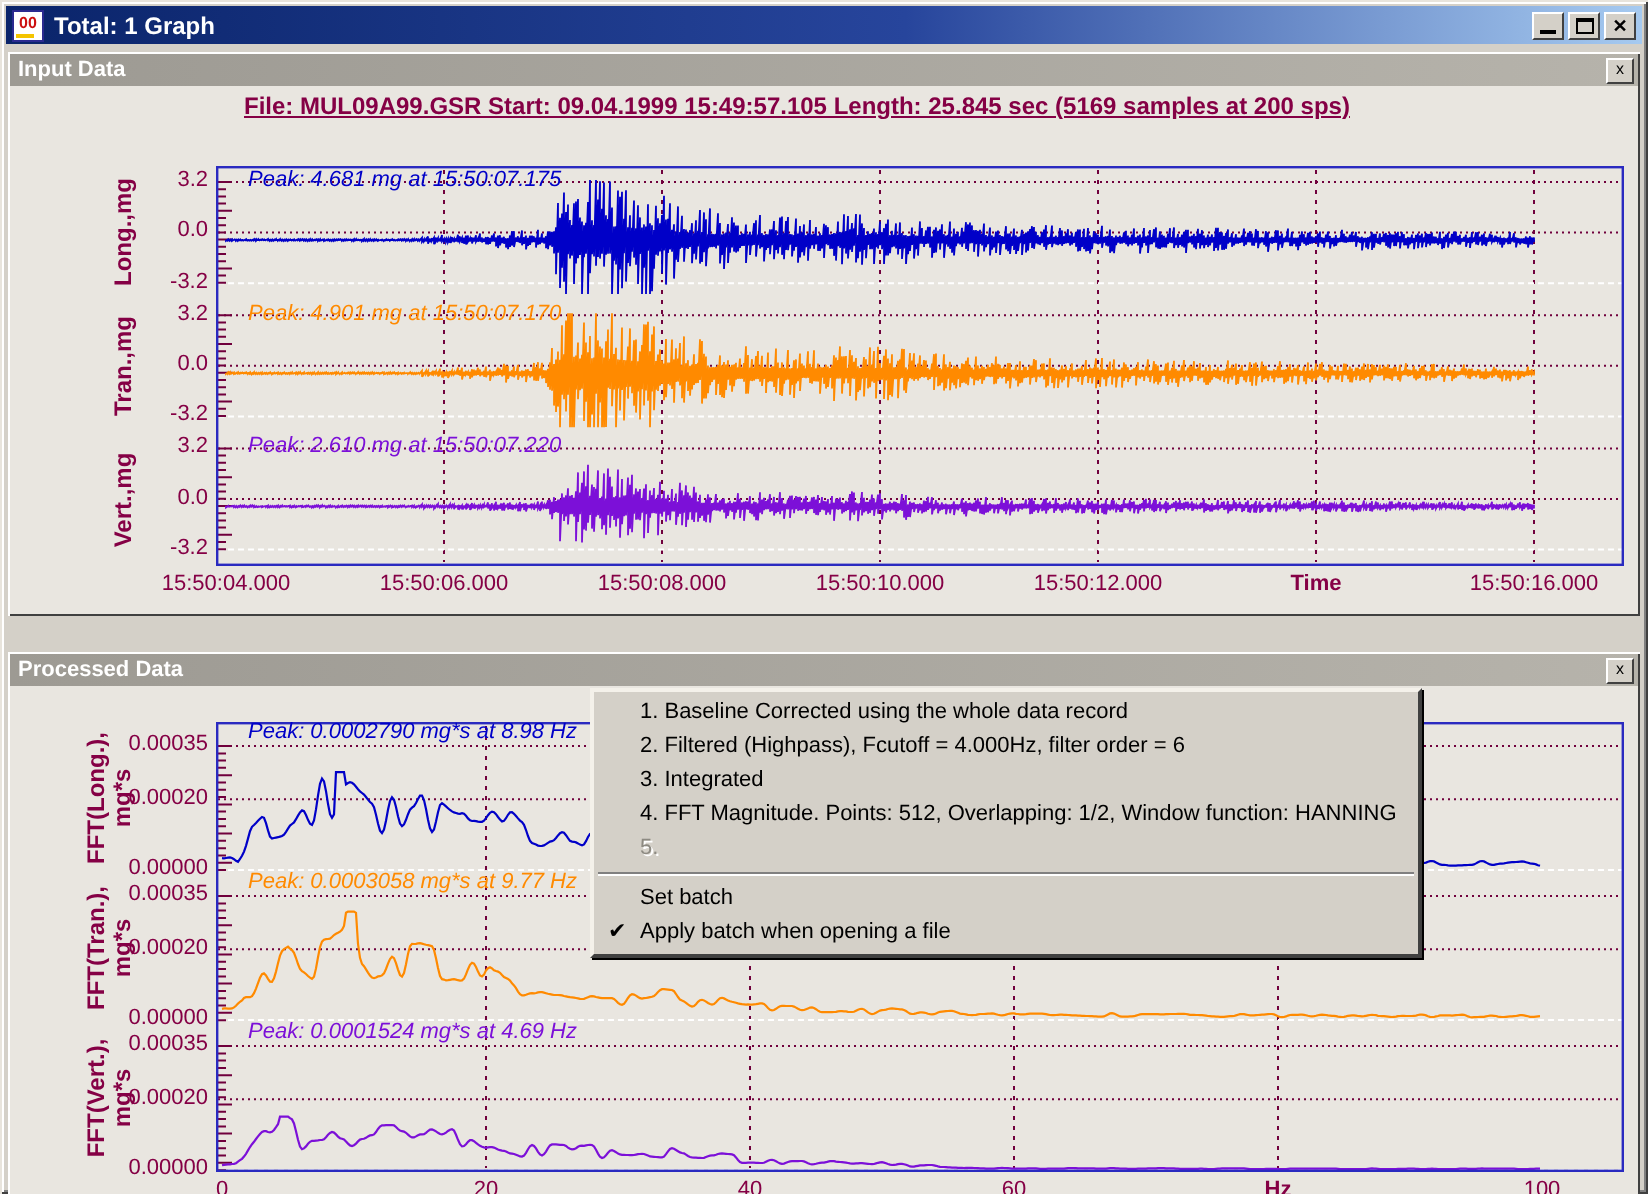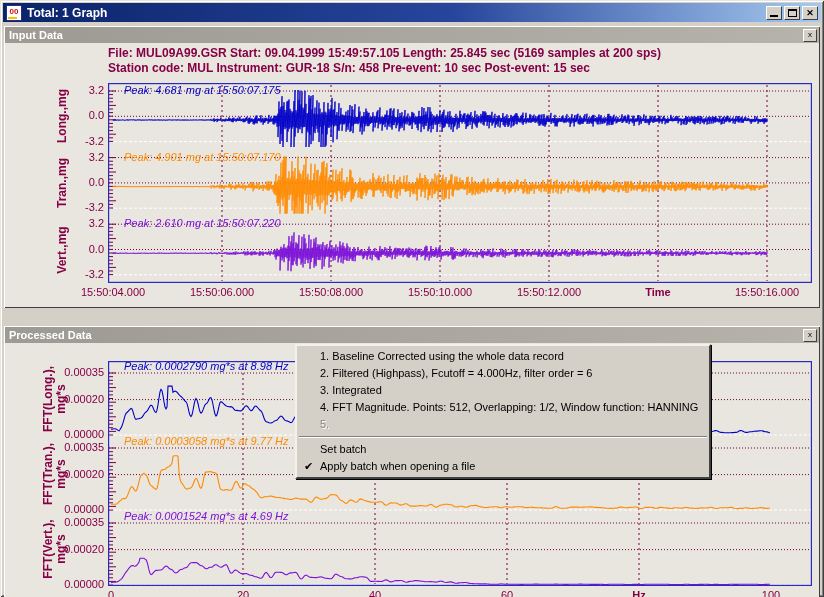--- a/index.html
+++ b/index.html
@@ -29,21 +29,21 @@
   #input-panel{top:26px;height:282px;}
   #processed-panel{top:310px;height:283px;margin-top:16px;}
   .panel-tb{position:absolute;left:1px;top:1px;right:1px;height:16px;
     background:linear-gradient(90deg,#9d9a93,#b6b3ab);display:flex;align-items:center;
     padding:0 2px 0 4px;box-sizing:border-box;}
   .panel-tb .pt{color:#fff;font-weight:bold;font-size:11px;flex:1;white-space:nowrap;}
   .panel-close{width:14px;height:13px;background:#D4D0C8;border:1px solid;border-color:#fff #404040 #404040 #fff;
     font-size:8px;line-height:10px;text-align:center;padding:0;font-family:inherit;}
   .panel-body{position:absolute;left:1px;right:1px;top:17px;bottom:1px;background:#E9E6E0;overflow:hidden;}
 
-  .hdr{position:absolute;left:103px;font-size:12px;font-weight:bold;color:var(--maroon,#850045);white-space:nowrap;}
+  .hdr{position:absolute;left:117px;font-size:12px;font-weight:bold;color:var(--maroon,#850045);white-space:nowrap;text-decoration:underline;}
   #in-hdr1{top:3px;} #in-hdr2{top:18px;} #pr-hdr{top:2px;}
 
   svg.plot{position:absolute;}
   #input-svg{left:103px;top:40px;}
   #fft-svg{left:103px;top:18px;}
 
   .ytick{position:absolute;width:42px;text-align:right;font-size:11px;color:var(--maroon,#850045);white-space:nowrap;}
   .xtick{position:absolute;transform:translateX(-50%);font-size:11px;color:var(--maroon,#850045);white-space:nowrap;}
   .xtick.bold{font-weight:bold;}
   .rotlab{position:absolute;transform:translate(-50%,-50%) rotate(-90deg);font-size:12px;font-weight:bold;
@@ -78,21 +78,20 @@
       </button>
   </div>
 
   <section class="panel" id="input-panel">
     <div class="panel-tb">
       <span class="pt">Input Data</span>
       <button class="panel-close"><span>x</span></button>
     </div>
     <div class="panel-body" id="input-body">
       <div class="hdr" id="in-hdr1">File: MUL09A99.GSR  Start: 09.04.1999 15:49:57.105 Length: 25.845 sec (5169 samples at 200 sps)</div>
-      <div class="hdr" id="in-hdr2">Station code: MUL  Instrument: GUR-18  S/n: 458  Pre-event: 10 sec  Post-event: 15 sec</div>
     <svg id="input-svg" class="plot" width="704" height="200">
           <path d="M114 2 V198" stroke="#70003c" stroke-dasharray="2 3" fill="none"></path>
           <path d="M223 2 V198" stroke="#70003c" stroke-dasharray="2 3" fill="none"></path>
           <path d="M332 2 V198" stroke="#70003c" stroke-dasharray="2 3" fill="none"></path>
           <path d="M441 2 V198" stroke="#70003c" stroke-dasharray="2 3" fill="none"></path>
           <path d="M550 2 V198" stroke="#70003c" stroke-dasharray="2 3" fill="none"></path>
           <path d="M659 2 V198" stroke="#70003c" stroke-dasharray="2 3" fill="none"></path>
           <path d="M1 8.0 H703" stroke="#70003c" stroke-dasharray="1 2" fill="none"></path>
           <path d="M1 33.3 H703" stroke="#70003c" stroke-dasharray="1 2" fill="none"></path>
           <path d="M1 58.6 H703" stroke="#ffffff" stroke-dasharray="3 2" fill="none"></path>

